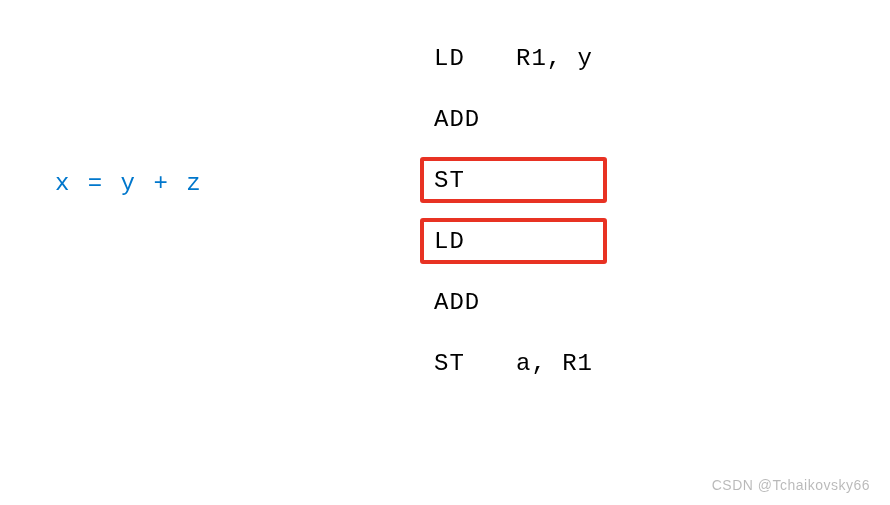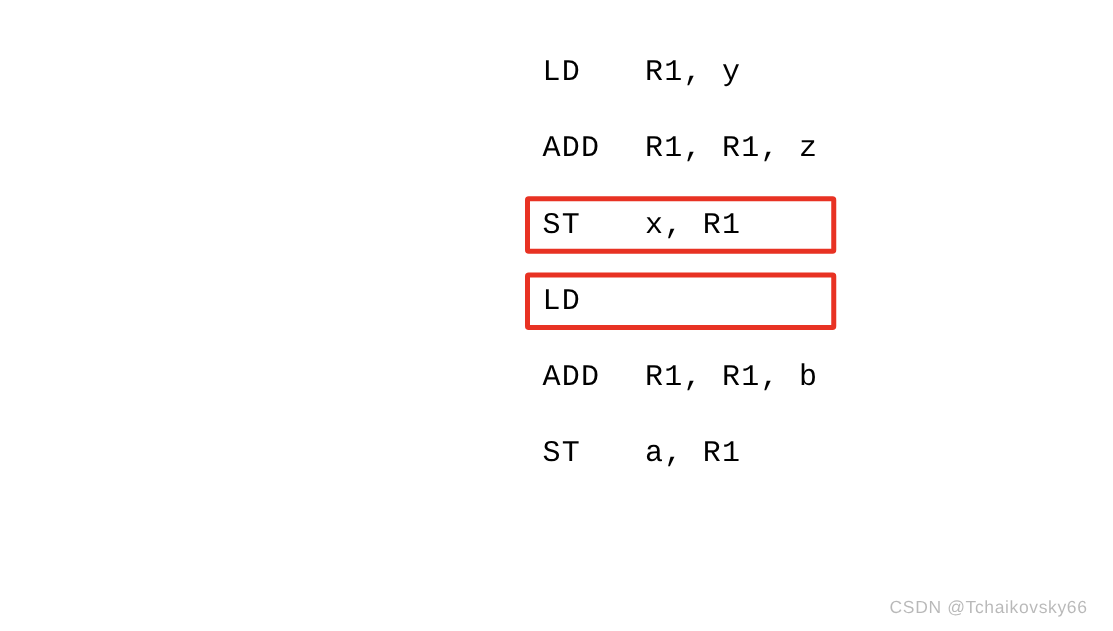--- a/index.html
+++ b/index.html
@@ -64,46 +64,44 @@
     letter-spacing: 0.5px;
     text-align: right;
   }
 </style>
 </head>
 <body>
 
 <div class="stage">
 
   <div class="source">
+    <div>x = y + z</div>
   </div>
 
   <div class="asm">
 
     <div class="asm-line">
       <span class="op">LD</span>
       <span class="args">R1, y</span>
     </div>
 
     <div class="asm-line">
       <span class="op">ADD</span>
-      <span class="args">R1, R1, z</span>
     </div>
 
     <div class="asm-line hl">
       <span class="op">ST</span>
-      <span class="args">x, R1</span>
     </div>
 
     <div class="asm-line hl">
       <span class="op">LD</span>
     </div>
 
     <div class="asm-line">
       <span class="op">ADD</span>
-      <span class="args">R1, R1, b</span>
     </div>
 
     <div class="asm-line">
       <span class="op">ST</span>
       <span class="args">a, R1</span>
     </div>
 
   </div>
 
   <div class="watermark">CSDN @Tchaikovsky66</div>

